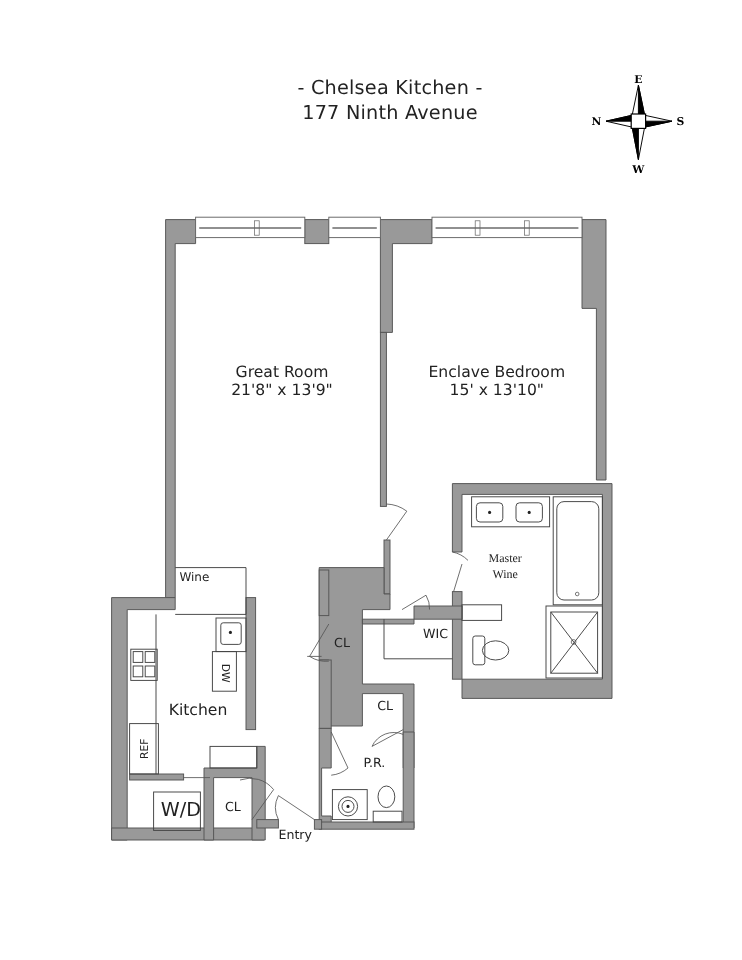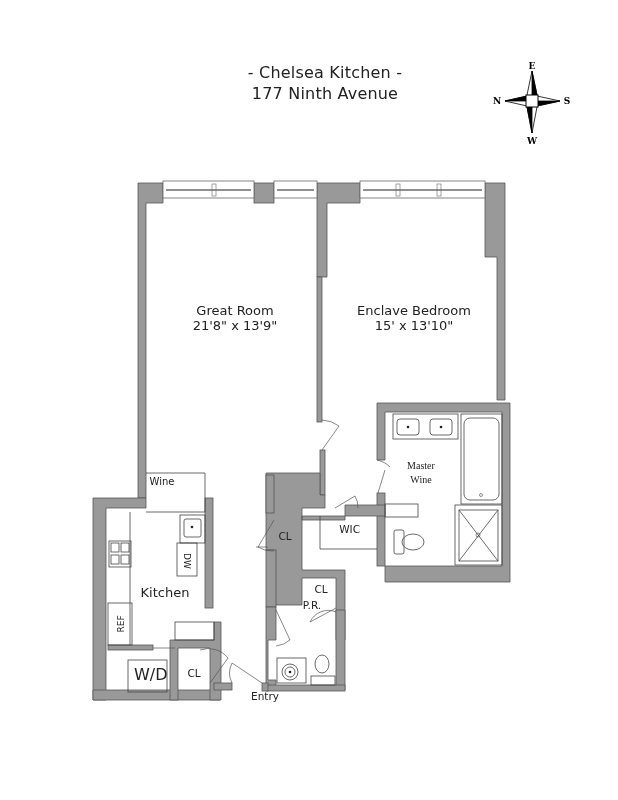--- a/index.html
+++ b/index.html
@@ -165,22 +165,22 @@
 </div>
 <div class="lbl room-name" style="left:354px; top:303px; width:120px;">
   <div>Enclave Bedroom</div>
   <div>15' x 13'10"</div>
 </div>
 <div class="lbl" style="left:396px; top:459px; width:50px; font-size:10px;font-family:Liberation Serif, serif;">
   <div>Master</div>
   <div>Wine</div>
 </div>
 <div class="lbl room-name" style="left:140px; top:585px; width:50px;">Kitchen</div>
-<div class="lbl" style="left:330px; top:522px; width:30px;text-align:right;">WIC</div>
+<div class="lbl" style="left:348px; top:522px; width:30px;">WIC</div>
 <div class="lbl" style="left:274px; top:529px; width:22px;">CL</div>
 <div class="lbl" style="left:310px; top:582px; width:22px;">CL</div>
 <div class="lbl" style="left:183px; top:666px; width:22px;">CL</div>
-<div class="lbl" style="left:297px; top:598px; width:30px;">P.R.</div>
-<div class="lbl" style="left:228px; top:689px; width:36px;margin-left:19px;">Entry</div>
+<div class="lbl" style="left:297px; top:629px; width:30px;">P.R.</div>
+<div class="lbl" style="left:228px; top:689px; width:36px;">Entry</div>
 <div class="lbl" style="left:147px; top:475px; width:30px; font-size:10px;">Wine</div>
 <div class="lbl" style="left:176px; top:554px; width:22px; font-size:9px; transform:rotate(90deg);">DW</div>
 <div class="lbl" style="left:108px; top:617px; width:26px; font-size:9px; transform:rotate(-90deg);">REF</div>
 <div class="lbl" style="left:134px; top:668px; width:30px; font-size:16px;">W/D</div>
 
 </body></html>

